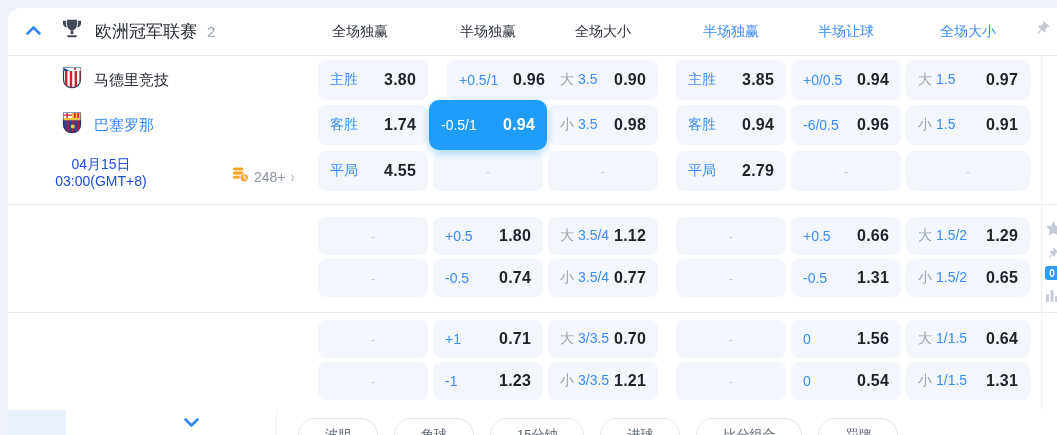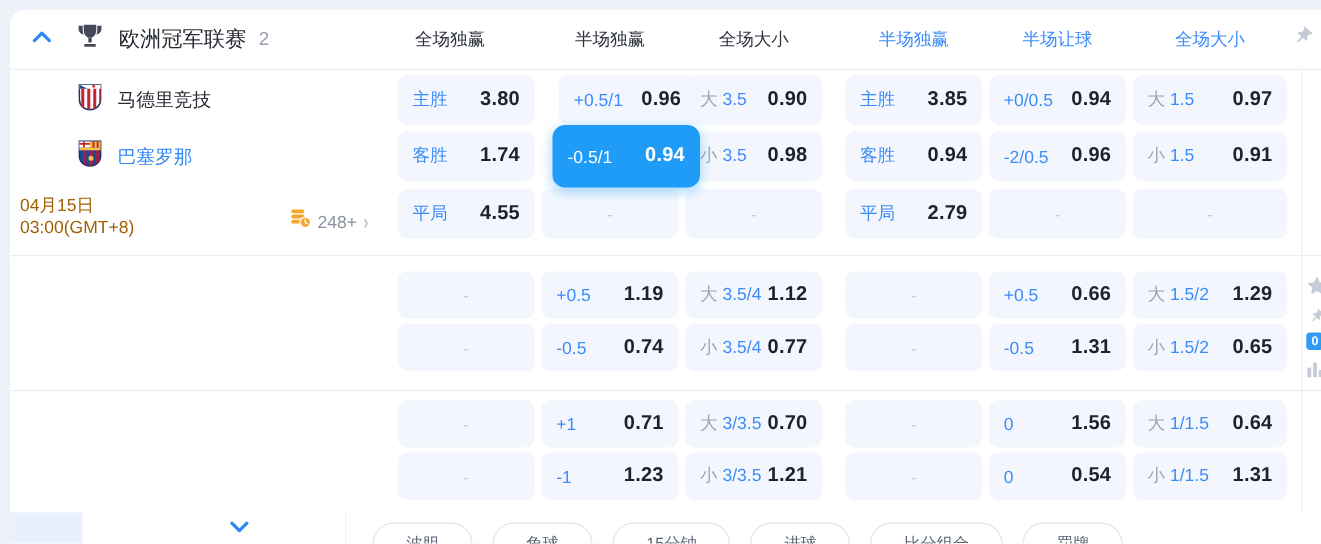--- a/index.html
+++ b/index.html
@@ -27,22 +27,22 @@
     font-size:14px;width:120px;margin-left:-60px;cursor:pointer;}
   .colhead.dark{color:#2d323c;}
   .colhead.blue{color:#3b8cf8;}
   #pin-top{position:absolute;left:1024px;top:12px;transform:rotate(42deg);}
 
   
   .team-row{position:absolute;left:54px;display:flex;align-items:center;gap:12px;height:40px;}
   .team-name{font-size:15px;font-weight:400;}
   #home-name{color:#262b33;}
   #away-name{color:#2f87f6;cursor:pointer;}
-  #datetime{position:absolute;left:8px;top:148px;width:170px;
-    color:#a16207;font-size:14px;line-height:17px;}
+  #datetime{position:absolute;left:8px;top:148px;width:170px;text-align:center;
+    color:#1d4ed8;font-size:14px;line-height:17px;}
   #markets-link{position:absolute;left:224px;top:158px;display:flex;align-items:center;gap:5px;cursor:pointer;}
   #markets-count{color:#8b93a1;font-size:14px;}
   #markets-arrow{color:#c0c8d4;font-size:13px;font-weight:700;transform:scaleY(1.3);}
 
   
   .ocell{position:absolute;background:#f3f7fd;border-radius:8px;box-sizing:border-box;
     display:flex;align-items:center;justify-content:space-between;padding:0 12px;
     font-size:14px;cursor:pointer;}
   .ocell .lab{color:#3b8cf8;display:flex;align-items:baseline;gap:4px;white-space:nowrap;}
   .ocell .pre{color:#9aa3b2;font-style:normal;}
@@ -213,42 +213,42 @@
           <span>1.5</span>
         </span>
         <span class="val">0.97</span>
       </div>
       <div class="ocell" style="left: 310px; top: 97px; width: 110px; height: 40px;">
         <span class="lab">
           <span>客胜</span>
         </span>
         <span class="val">1.74</span>
       </div>
-      <div class="ocell sel" style="left: 434px; top: 92px; width: 118px; height: 50px;">
+      <div class="ocell sel" style="left: 421px; top: 92px; width: 118px; height: 50px;">
         <span class="lab">
           <span>-0.5/1</span>
         </span>
         <span class="val">0.94</span>
       </div>
       <div class="ocell" style="left: 540px; top: 97px; width: 110px; height: 40px;">
         <span class="lab">
           <i class="pre">小</i>
           <span>3.5</span>
         </span>
         <span class="val">0.98</span>
       </div>
       <div class="ocell" style="left: 668px; top: 97px; width: 110px; height: 40px;">
         <span class="lab">
           <span>客胜</span>
         </span>
         <span class="val">0.94</span>
       </div>
       <div class="ocell" style="left: 783px; top: 97px; width: 110px; height: 40px;">
         <span class="lab">
-          <span>-2/0.5</span>
+          <span>-6/0.5</span>
         </span>
         <span class="val">0.96</span>
       </div>
       <div class="ocell" style="left: 898px; top: 97px; width: 124px; height: 40px;">
         <span class="lab">
           <i class="pre">小</i>
           <span>1.5</span>
         </span>
         <span class="val">0.91</span>
       </div>
@@ -276,21 +276,21 @@
       <div class="ocell dashcell" style="left: 898px; top: 143px; width: 124px; height: 40px;">
         <span class="dash">-</span>
       </div>
       <div class="ocell dashcell" style="left: 310px; top: 209px; width: 110px; height: 38px;">
         <span class="dash">-</span>
       </div>
       <div class="ocell" style="left: 425px; top: 209px; width: 110px; height: 38px;">
         <span class="lab">
           <span>+0.5</span>
         </span>
-        <span class="val">1.19</span>
+        <span class="val">1.80</span>
       </div>
       <div class="ocell" style="left: 540px; top: 209px; width: 110px; height: 38px;">
         <span class="lab">
           <i class="pre">大</i>
           <span>3.5/4</span>
         </span>
         <span class="val">1.12</span>
       </div>
       <div class="ocell dashcell" style="left: 668px; top: 209px; width: 110px; height: 38px;">
         <span class="dash">-</span>

